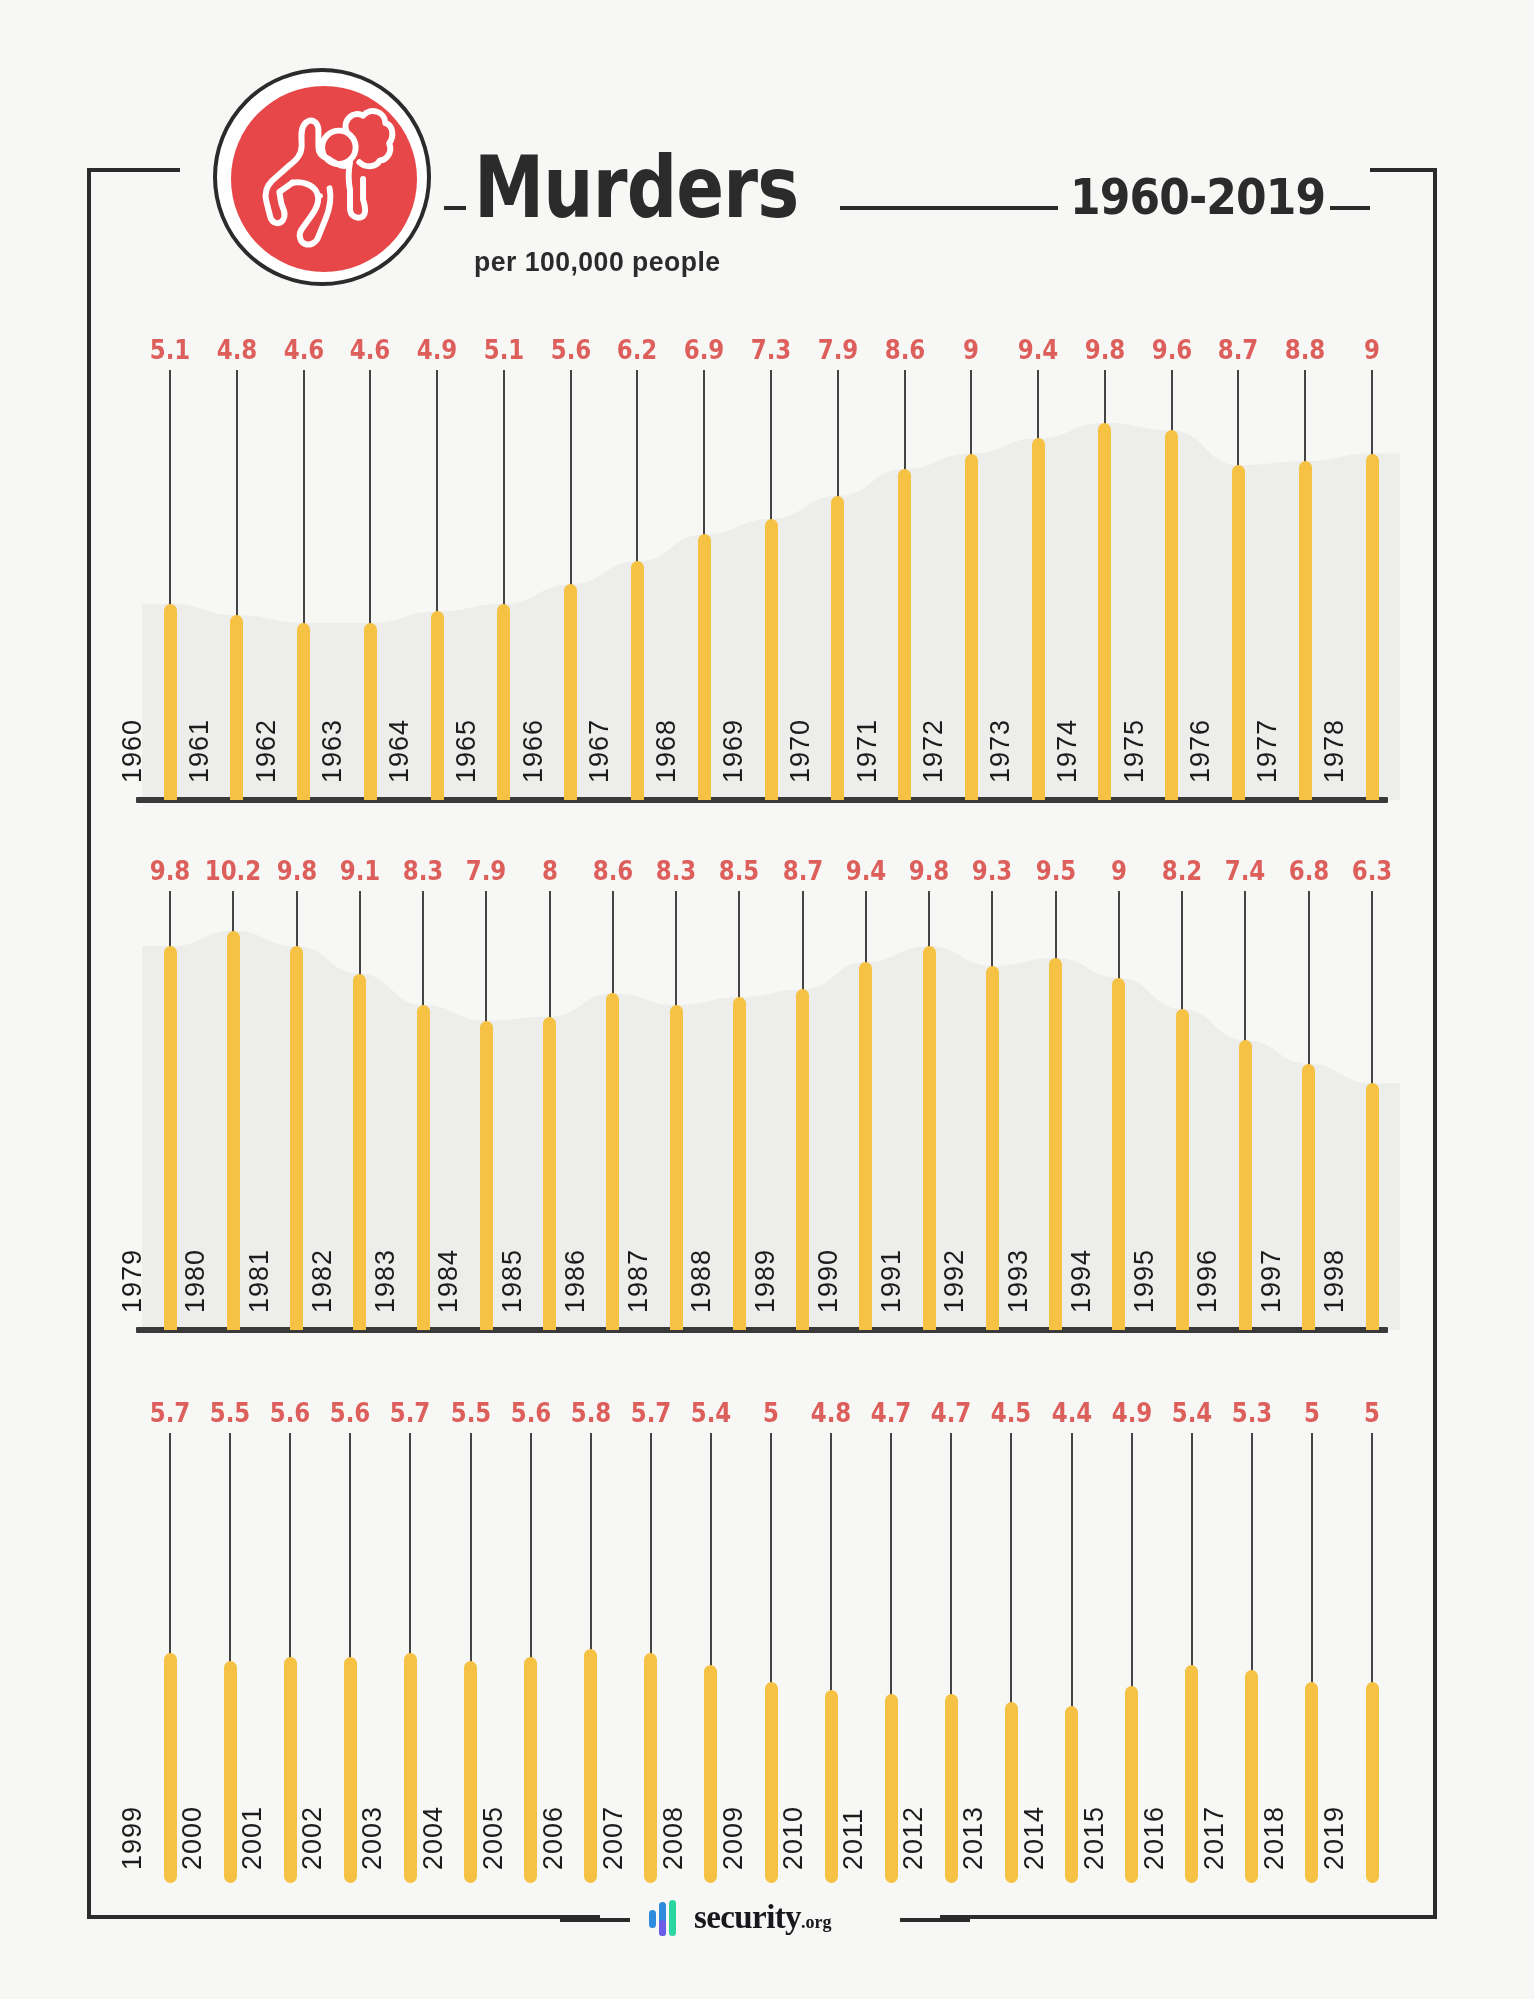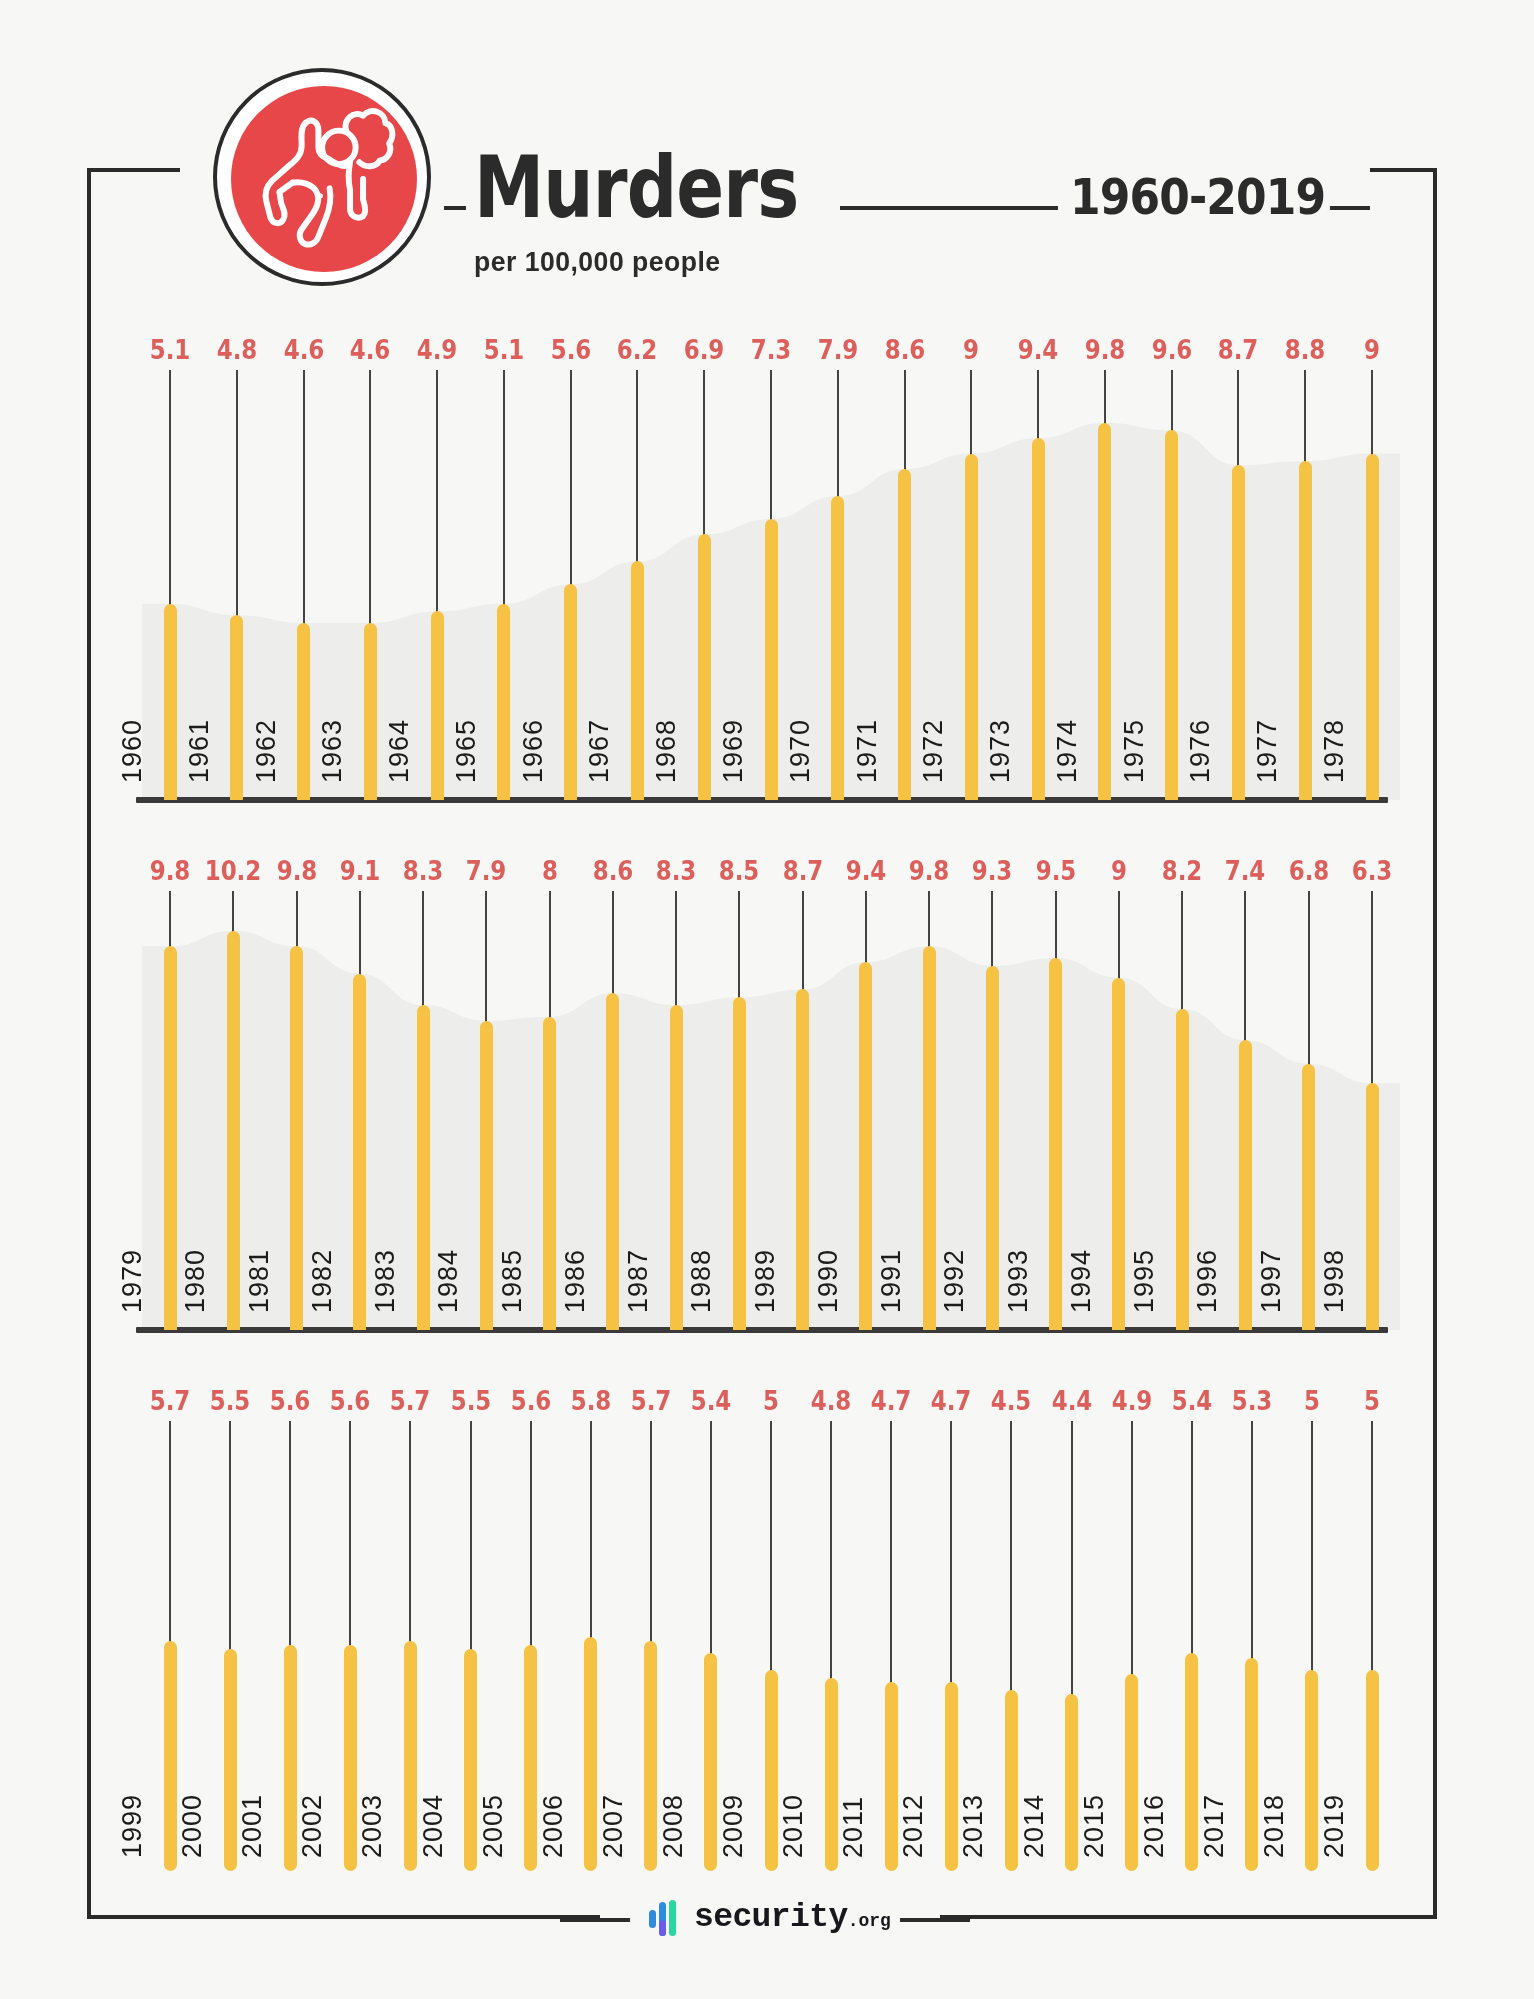--- a/index.html
+++ b/index.html
@@ -169,21 +169,21 @@
     left:648px; top:1898px;
     width:40px; height:42px;
   }
   #logo-text{
     position:absolute;
     left:694px; top:1899px;
     font-size:33px;
     font-weight:bold;
     color:#17171c;
     letter-spacing:-0.6px;
-    font-family:Liberation Mono, monospace;
+    font-family:Liberation Serif, serif;
   }
   #logo-text .dotorg{
     font-size:18px;
     font-weight:bold;
     letter-spacing:0;
   }
 </style>
 </head>
 <body>
 
@@ -380,21 +380,21 @@
       <div class="ylabel" style="left: 1223.47px; top: 1282px;">1996</div>
       <div class="leader" style="left: 1307.74px; top: 891px; height: 178.774px;"></div>
       <div class="bar" style="pointer-events: auto; left: 1302.24px; top: 1063.77px; height: 266.226px; border-bottom-left-radius: 0px; border-bottom-right-radius: 0px;"></div>
       <div class="vlabel" style="left: 1273.74px; top: 855px; width: 70px;">6.8</div>
       <div class="ylabel" style="left: 1286.74px; top: 1282px;">1997</div>
       <div class="leader" style="left: 1371px; top: 891px; height: 198.349px;"></div>
       <div class="bar" style="pointer-events: auto; left: 1365.5px; top: 1083.35px; height: 246.651px; border-bottom-left-radius: 0px; border-bottom-right-radius: 0px;"></div>
       <div class="vlabel" style="left: 1337px; top: 855px; width: 70px;">6.3</div>
       <div class="ylabel" style="left: 1350px; top: 1282px;">1998</div>
     </div>
-    <div class="row" style="top: 0px; width: 1534px; height: 1417px; position: absolute; pointer-events: none;">
+    <div class="row" style="top: 12px; width: 1534px; height: 1417px; position: absolute; pointer-events: none;">
       <svg width="1534" height="1999" class="plot" style="position: absolute; left: 0px; top: 0px;">
         <path d="M 142 1641.0849056603774 L 170 1641.0849056603774 C 200.05 1641.0849056603774 200.05 1649.2924528301887 230.1 1649.2924528301887 C 260.15 1649.2924528301887 260.15 1645.188679245283 290.2 1645.188679245283 C 320.25 1645.188679245283 320.25 1645.188679245283 350.3 1645.188679245283 C 380.35 1645.188679245283 380.35 1641.0849056603774 410.4 1641.0849056603774 C 440.45 1641.0849056603774 440.45 1649.2924528301887 470.5 1649.2924528301887 C 500.55 1649.2924528301887 500.55 1645.188679245283 530.6 1645.188679245283 C 560.6500000000001 1645.188679245283 560.6500000000001 1636.9811320754716 590.7 1636.9811320754716 C 620.75 1636.9811320754716 620.75 1641.0849056603774 650.8 1641.0849056603774 C 680.8499999999999 1641.0849056603774 680.8499999999999 1653.3962264150944 710.9 1653.3962264150944 C 740.95 1653.3962264150944 740.95 1669.811320754717 771 1669.811320754717 C 801.05 1669.811320754717 801.05 1678.0188679245284 831.1 1678.0188679245284 C 861.1500000000001 1678.0188679245284 861.1500000000001 1682.1226415094338 891.2 1682.1226415094338 C 921.25 1682.1226415094338 921.25 1682.1226415094338 951.3000000000001 1682.1226415094338 C 981.35 1682.1226415094338 981.35 1690.3301886792453 1011.4 1690.3301886792453 C 1041.45 1690.3301886792453 1041.45 1694.433962264151 1071.5 1694.433962264151 C 1101.55 1694.433962264151 1101.55 1673.9150943396226 1131.6 1673.9150943396226 C 1161.65 1673.9150943396226 1161.65 1653.3962264150944 1191.7 1653.3962264150944 C 1221.75 1653.3962264150944 1221.75 1657.5 1251.8 1657.5 C 1281.85 1657.5 1281.85 1669.811320754717 1311.9 1669.811320754717 C 1341.95 1669.811320754717 1341.95 1669.811320754717 1372 1669.811320754717 L 1400 1669.811320754717 L 1400 1875 L 142 1875 Z" fill="#ededeb" stroke="none"></path>
       </svg>
       <div class="leader" style="left: 169px; top: 1421px; height: 226.085px;"></div>
       <div class="bar" style="pointer-events: auto; left: 163.5px; top: 1641.08px; height: 229.915px;"></div>
       <div class="vlabel" style="left: 135px; top: 1385px; width: 70px;">5.7</div>
       <div class="ylabel" style="left: 148px; top: 1827px;">1999</div>
       <div class="leader" style="left: 229.1px; top: 1421px; height: 234.292px;"></div>
       <div class="bar" style="pointer-events: auto; left: 223.6px; top: 1649.29px; height: 221.708px;"></div>
       <div class="vlabel" style="left: 195.1px; top: 1385px; width: 70px;">5.5</div>

